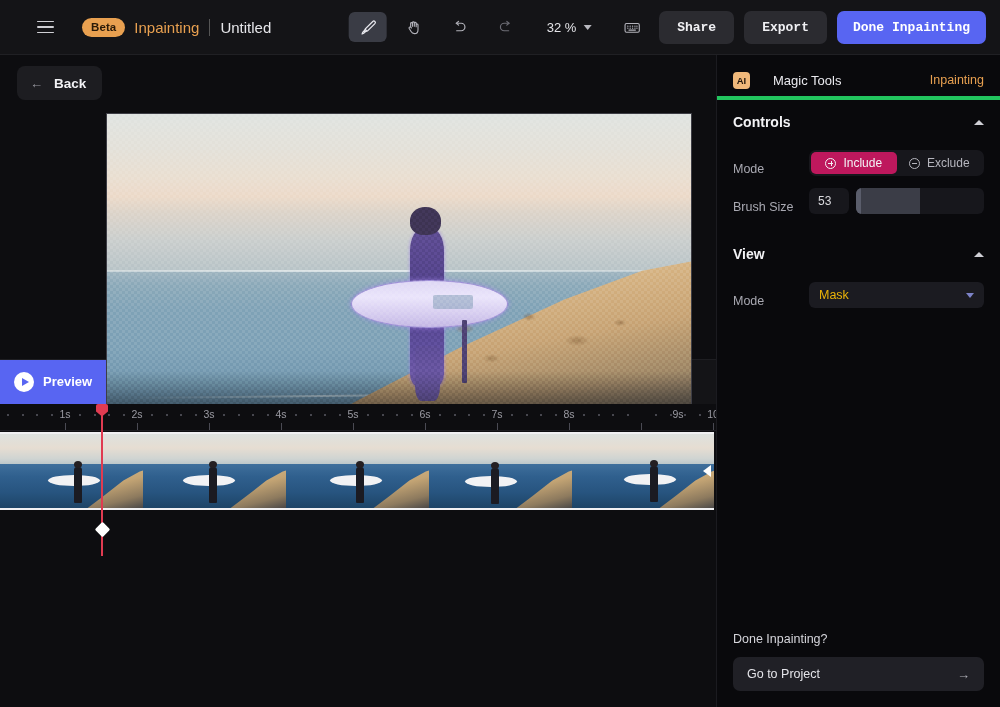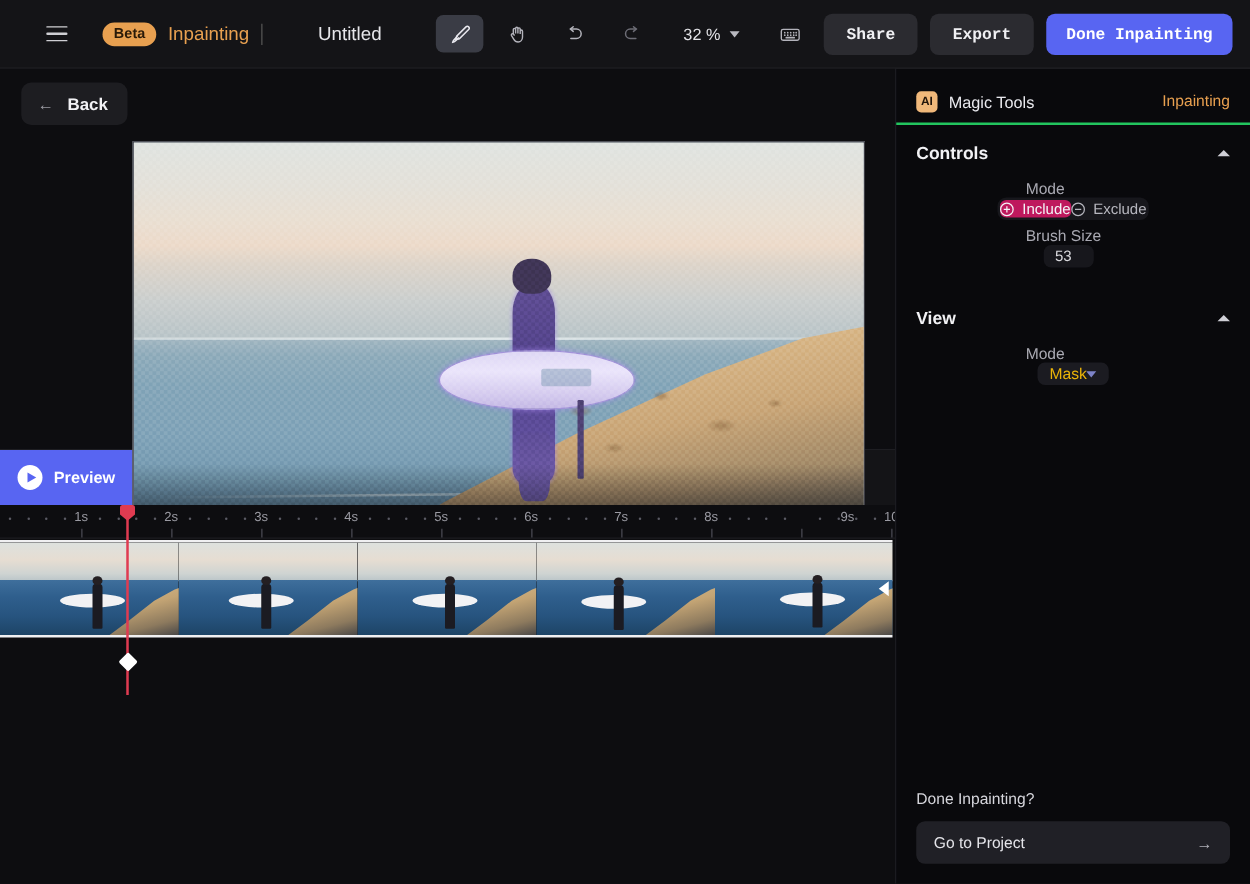--- a/index.html
+++ b/index.html
@@ -26,21 +26,21 @@
     justify-content: center; align-items: center; gap: 4px; cursor: pointer;
     margin-left: 16px;
   }
   .hamburger span { display:block; width: 17px; height: 1.6px; background: #cfcfd4; border-radius: 1px; }
   .beta-pill {
     background: #e8a050; color: #2a1a08; font-size: 11.5px; font-weight: bold;
     border-radius: 10px; padding: 3px 9px 4px; margin-left: 22px; letter-spacing: .1px;
   }
   .proj-name { color: #e8a050; font-size: 15px; margin-left: 9px; }
   .divider-v { width:1px; height: 17px; background: #555; margin: 0 10px; display:inline-block; }
-  .untitled { font-size: 15px; color: #e6e6ea; margin-left: 34px; }
+  .untitled { font-size: 15px; color: #e6e6ea; }
 
   .center-tools {
     position: absolute; left: 50%; transform: translateX(-50%);
     display: flex; align-items: center; gap: 8px;
   }
   .tool-btn {
     width: 38px; height: 30px; border-radius: 6px; background: transparent;
     display: flex; align-items: center; justify-content: center; cursor: pointer;
     border: none;
   }
@@ -230,37 +230,37 @@
     width:0;height:0;border-top:6px solid transparent;border-bottom:6px solid transparent;
     border-right:8px solid #fff; z-index: 11;
   }
 
   
   .panel {
     width: 284px; background:#09090c; border-left:1px solid #1b1b20;
     display:flex; flex-direction:column; min-width:284px;
   }
   .panel-head {
-    height: 36px; display:flex; align-items:center; padding: 0 16px; gap: 9px;
-    border-bottom: 2px solid #22c55e; margin-top: 9px;
+    height: 36px; display:flex; align-items:center; padding: 0 16px; gap: 23px;
+    border-bottom: 4px solid #22c55e; margin-top: 9px;
   }
   .ai-badge {
     width: 17px; height:17px; border-radius: 4px; background:#f0b87a; color:#22150a;
     font-size: 9.5px; font-weight:bold; display:flex;align-items:center;justify-content:center;
   }
   .panel-title { font-size: 13px; color:#e9e9ee; }
   .panel-mode { margin-left:auto; font-size: 12.5px; color:#e8a050; }
 
   .section { padding: 0 16px; }
   .section-head {
     display:flex; align-items:center; height: 44px; cursor:pointer;
   }
   .section-title { font-size: 14px; font-weight:bold; color:#f2f2f5; }
   .chev-up { margin-left:auto; width:0;height:0;border-left:5px solid transparent;border-right:5px solid transparent;border-bottom:5px solid #cfcfd6; }
-  .row { display:flex; align-items:center; height: 32px; margin-bottom: 6px; flex-direction: column; }
+  .row { display:flex; align-items:flex-end; height: 32px; margin-bottom: 6px; }
   .row-label { width: 76px; font-size: 12.5px; color:#a9a9b2; flex:0 0 auto; }
   .seg {
     flex:1; display:flex; background:#17171c; border-radius: 7px; padding: 2px; height: 26px;
   }
   .seg-item {
     flex:1; display:flex; align-items:center; justify-content:center; gap:7px;
     font-size: 12px; color:#b6b6be; border-radius: 5px; cursor:pointer;
   }
   .seg-item.sel { background:#be185d; color:#f3f3f6; }
   .circ { width:11px;height:11px;border-radius:50%;border:1.2px solid currentColor; position:relative; }

